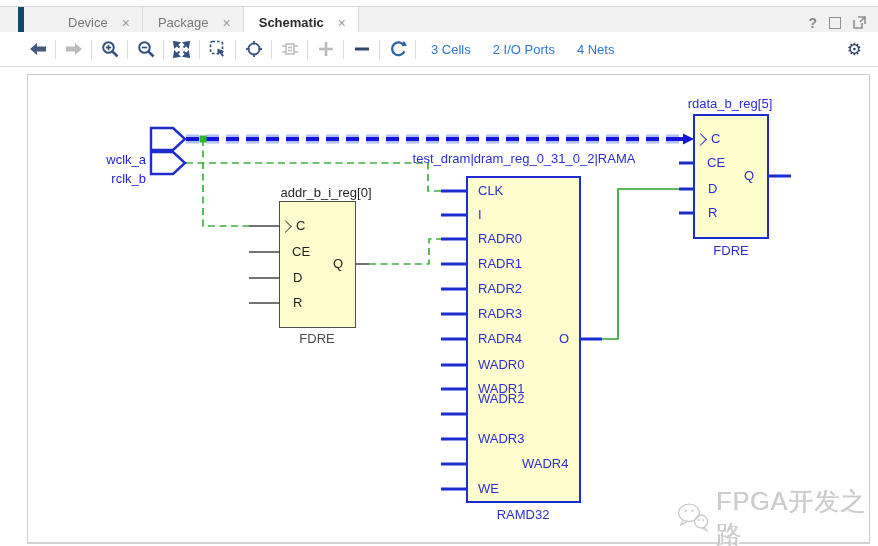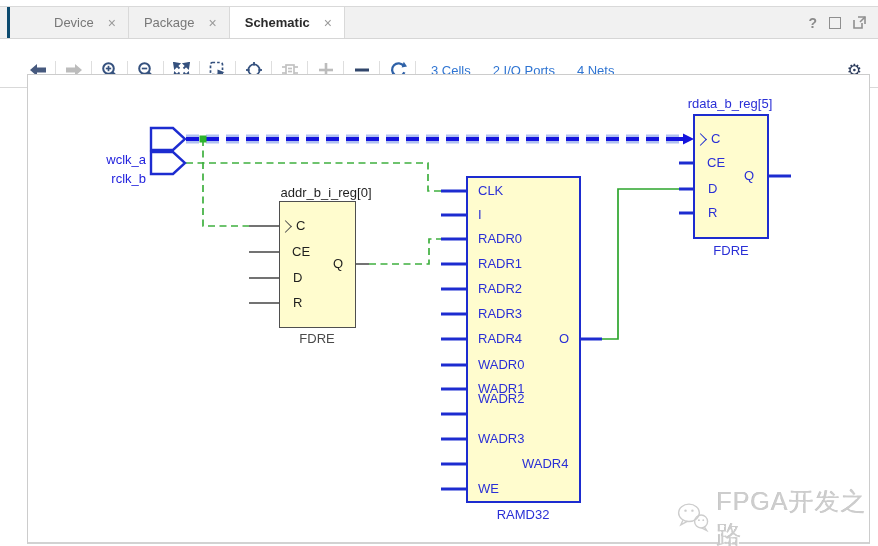--- a/index.html
+++ b/index.html
@@ -3,28 +3,28 @@
 <meta charset="utf-8">
 <style>
   html,body{margin:0;padding:0;background:#ffffff;}
   #app{position:relative;width:878px;height:546px;background:#fff;overflow:hidden;
        font-family:"Liberation Sans", sans-serif;-webkit-font-smoothing:antialiased;}
   
   .tabstrip{position:absolute;left:0;top:6px;width:878px;height:31px;background:#f1f1f1;
             border-top:1px solid #d9d9d9;border-bottom:1px solid #d6d6d6;display:flex;align-items:stretch;}
   .tab{display:flex;align-items:center;gap:14px;padding:0 12px 0 15px;font-size:13px;color:#787878;
        border-right:1px solid #d9d9d9;cursor:default;}
-  .tab:first-child{border-left:3px solid #0c4a6e;margin-left:7px;padding-left:44px;}
+  .tab:first-child{border-left:6px solid #0c4a6e;margin-left:18px;padding-left:44px;}
   .tab.active{background:#ffffff;color:#2b2b2b;font-weight:bold;}
   .tab .x{font-size:14px;color:#9a9a9a;font-weight:normal;}
   .winbtns{margin-left:auto;display:flex;align-items:center;gap:12px;padding-right:12px;color:#8a8a8a;}
   .winbtns .help{font-size:14px;font-weight:bold;}
   .sqicon{width:10px;height:10px;border:1.6px solid #8f8f8f;display:inline-block;}
   
-  .toolbar{position:absolute;left:0;top:53px;width:878px;height:35px;background:#fff;
+  .toolbar{position:absolute;left:0;top:32px;width:878px;height:35px;background:#fff;
            border-bottom:1px solid #d9d9d9;display:flex;align-items:center;padding-left:24px;box-sizing:border-box;}
   .tbtn{width:27px;height:26px;display:flex;align-items:center;justify-content:center;flex:0 0 auto;}
   .tsep{width:1px;height:19px;background:#dedede;margin:0 4px;flex:0 0 auto;}
   .tlink{color:#2e74d2;font-size:13px;margin:0 11px;white-space:nowrap;cursor:pointer;}
   .gear{margin-left:auto;margin-right:16px;font-size:17px;color:#2b3b5c;line-height:1;}
   
   .canvas{position:absolute;left:27px;top:74px;width:841px;height:467px;background:#fff;
           border:1px solid #cccccc;border-bottom:2px solid #d2d2d2;box-sizing:content-box;}
   .canvas svg.wires{position:absolute;left:0;top:0;z-index:1;}
   .cell{position:absolute;background:#fffcce;box-sizing:border-box;z-index:2;}
@@ -247,20 +247,21 @@
     <span class="slabel ctitle dark" style="left:298px;top:110px;">addr_b_i_reg[0]</span>
     <div class="cell plain" style="left:251px;top:126px;width:77px;height:127px;"></div>
     <span class="clk g" style="left:253px;top:147px;"></span>
     <span class="pin dark" style="left:268px;top:143px;">C</span>
     <span class="pin dark" style="left:264px;top:169px;">CE</span>
     <span class="pin dark" style="left:265px;top:195px;">D</span>
     <span class="pin dark" style="left:265px;top:220px;">R</span>
     <span class="pin dark" style="left:305px;top:181px;">Q</span>
     <span class="slabel ctitle gtxt" style="left:289px;top:256px;">FDRE</span>
 
+    <span class="slabel ctitle blue" style="left:496px;top:76px;">test_dram|dram_reg_0_31_0_2|RAMA</span>
     <div class="cell sel" style="left:438px;top:101px;width:115px;height:327px;"></div>
     <span class="pin blue" style="left:450px;top:108px;">CLK</span>
     <span class="pin blue" style="left:450px;top:132px;">I</span>
     <span class="pin blue" style="left:450px;top:156px;">RADR0</span>
     <span class="pin blue" style="left:450px;top:181px;">RADR1</span>
     <span class="pin blue" style="left:450px;top:206px;">RADR2</span>
     <span class="pin blue" style="left:450px;top:231px;">RADR3</span>
     <span class="pin blue" style="left:450px;top:256px;">RADR4</span>
     <span class="pin blue" style="left:450px;top:282px;">WADR0</span>
     <span class="pin blue" style="left:450px;top:306px;">WADR1</span>

